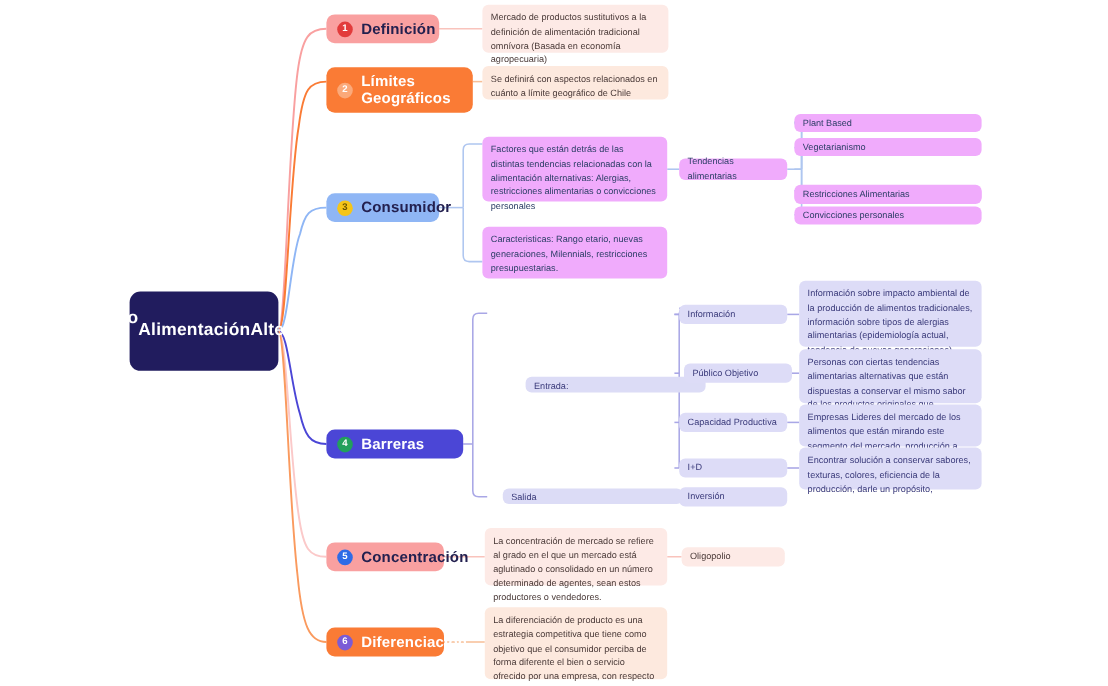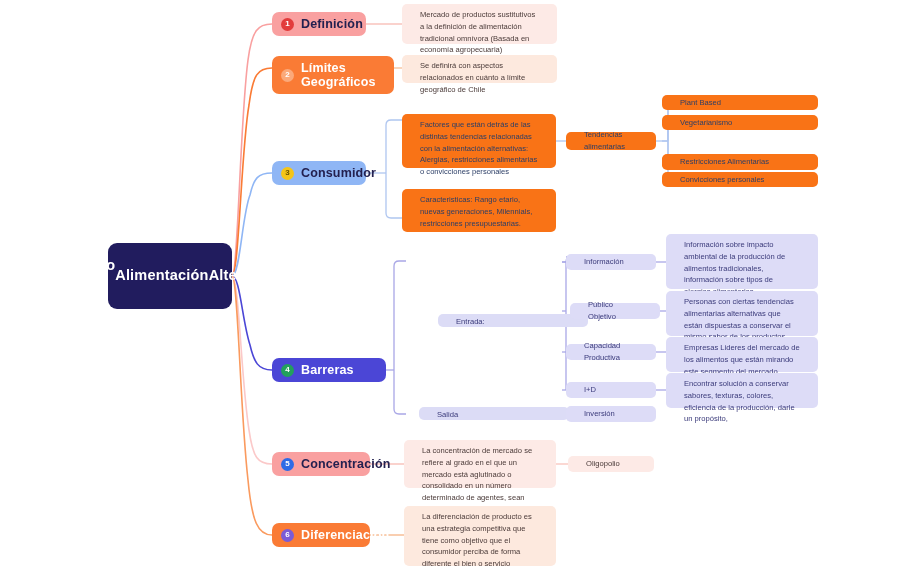--- a/index.html
+++ b/index.html
@@ -18,25 +18,25 @@
           border-radius:7px;min-height:24px;letter-spacing:.15px;}
   .badge{width:13px;height:13px;border-radius:50%;flex:0 0 13px;display:flex;
          align-items:center;justify-content:center;font-size:8px;font-weight:bold;
          color:#ffffff;line-height:1;}
   .b-pink{background:#F9A0A0;color:#23204f;}
   .b-orange{background:#FA7B35;color:#ffffff;}
   .b-blue-l{background:#8FB6F5;color:#23204f;}
   .b-indigo{background:#4B46D6;color:#ffffff;}
   
   .leaf{box-sizing:border-box;position:absolute;border-radius:5px;font-size:7.6px;
-        line-height:1.55;padding:5px 18px;display:flex;align-items:center;}
+        line-height:1.55;padding:5px 7px;display:flex;align-items:center;}
   .leaf.top{align-items:flex-start;}
   .l-pink{background:#FDEAE6;color:#4a3a38;}
   .l-peach{background:#FDE9DE;color:#4a3a38;}
-  .l-blue{background:#f97316;color:#2c3e66;}
+  .l-blue{background:#f0abfc;color:#2c3e66;}
   .l-lav{background:#DCDCF6;color:#3a3a7a;margin-left:32px;}
   .l-lav2{background:#DDDCF7;color:#3a3a7a;}
   .leaf span{display:block;}
 </style>
 </head>
 <body>
 
 <div id="canvas">
 
   <svg class="links" viewBox="0 0 923 572">

